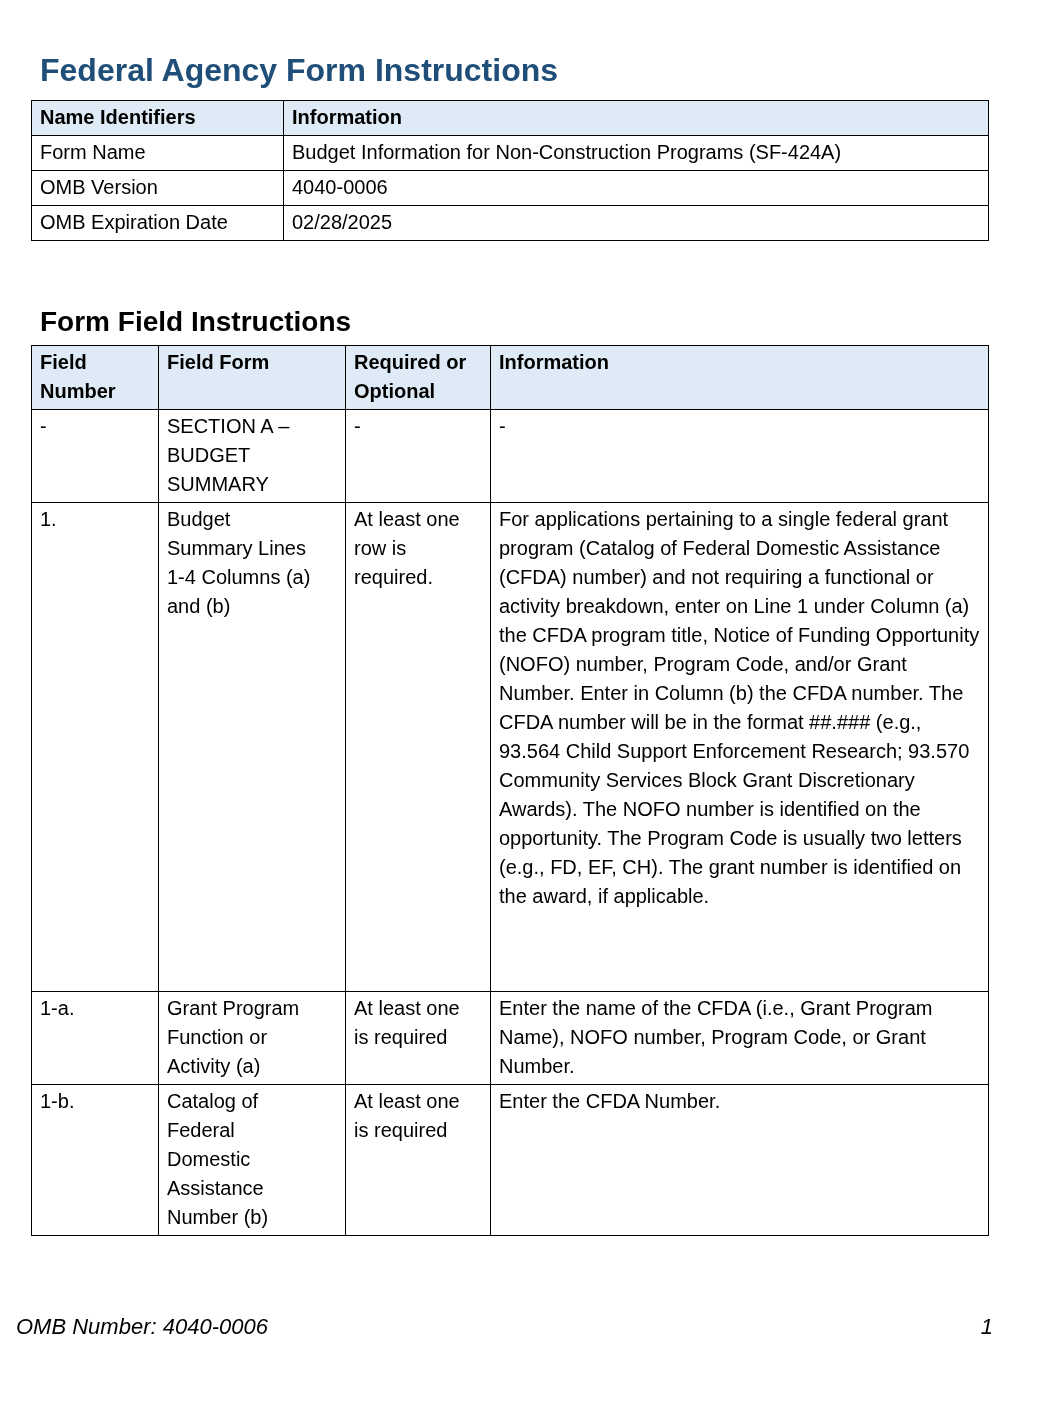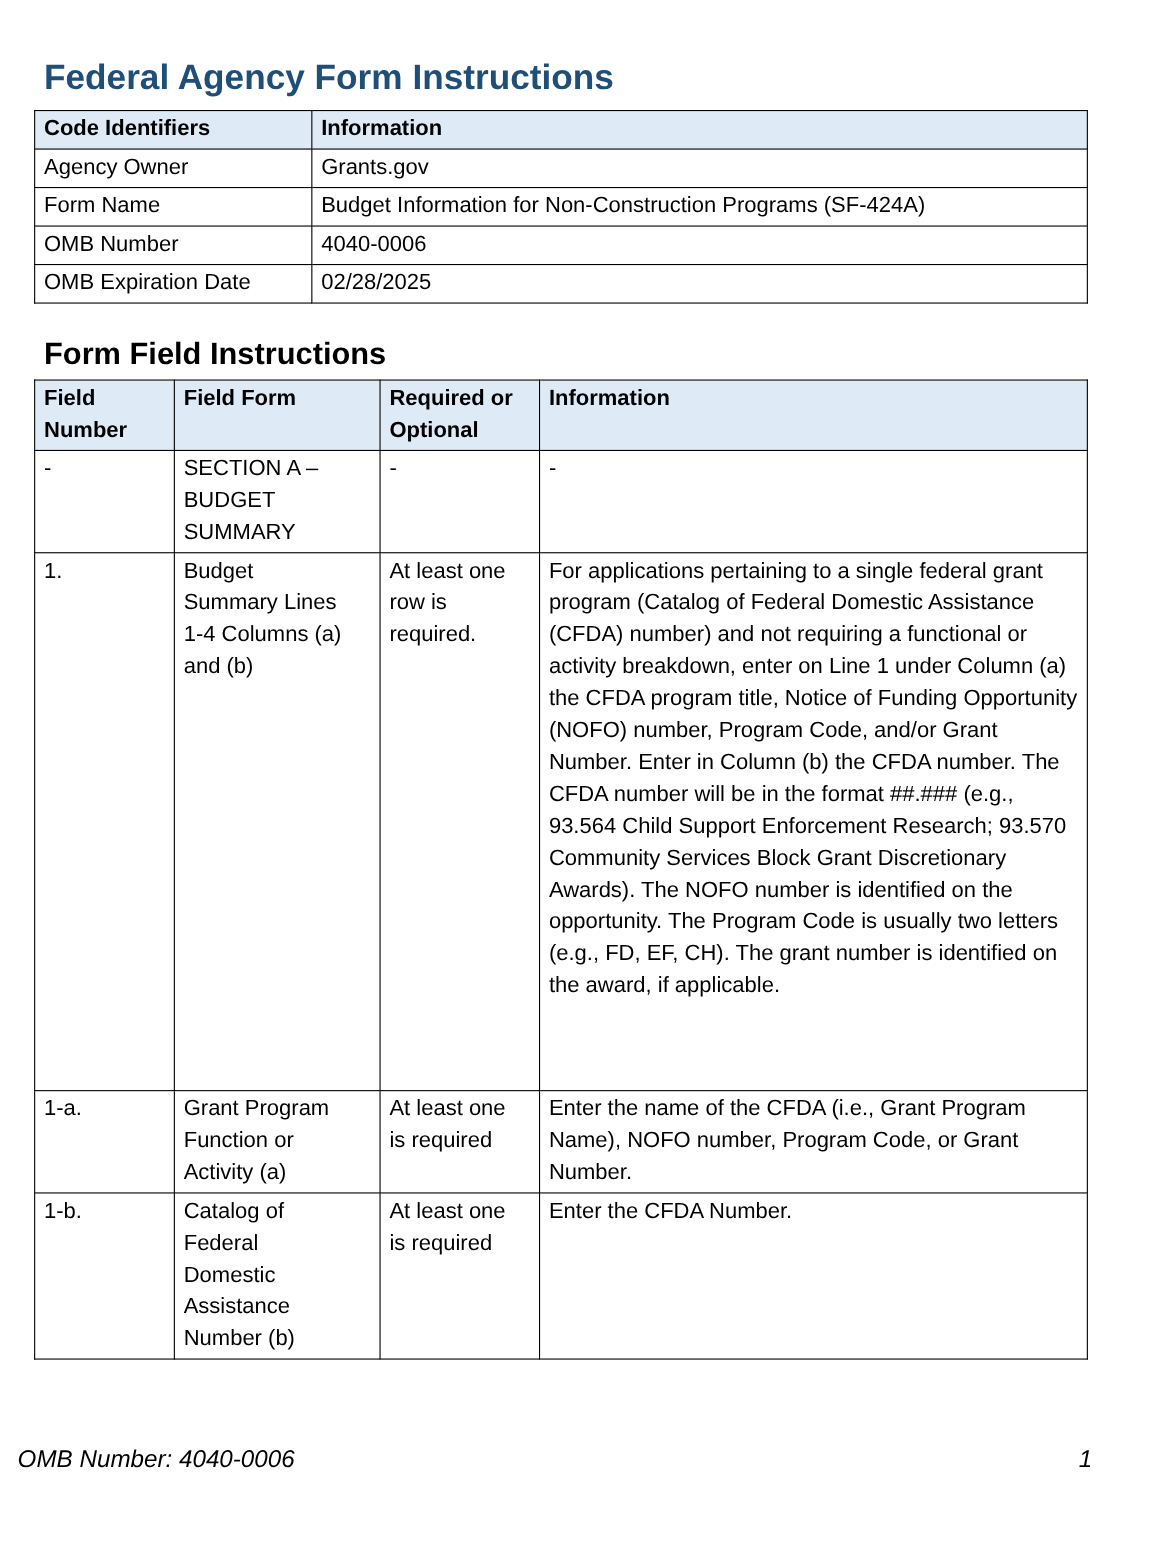--- a/index.html
+++ b/index.html
@@ -87,33 +87,29 @@
 
   <h1 class="doc-title">Federal Agency Form Instructions</h1>
 
   <table class="doc-table" id="identifiers-table">
     <colgroup>
         <col style="width:252px">
         <col style="width:705px">
       </colgroup>
     <tbody>
         <tr>
-      <th>Code Identifiers</th>
+      <th>Name Identifiers</th>
       <th>Information</th>
-    </tr>
-    <tr>
-      <td>Agency Owner</td>
-      <td>Grants.gov</td>
     </tr>
     <tr>
       <td>Form Name</td>
       <td>Budget Information for Non-Construction Programs (SF-424A)</td>
     </tr>
     <tr>
-      <td>OMB Number</td>
+      <td>OMB Version</td>
       <td>4040-0006</td>
     </tr>
     <tr>
       <td>OMB Expiration Date</td>
       <td>02/28/2025</td>
     </tr>
   </tbody>
     </table>
 
   <h2 class="section-title">Form Field Instructions</h2>

